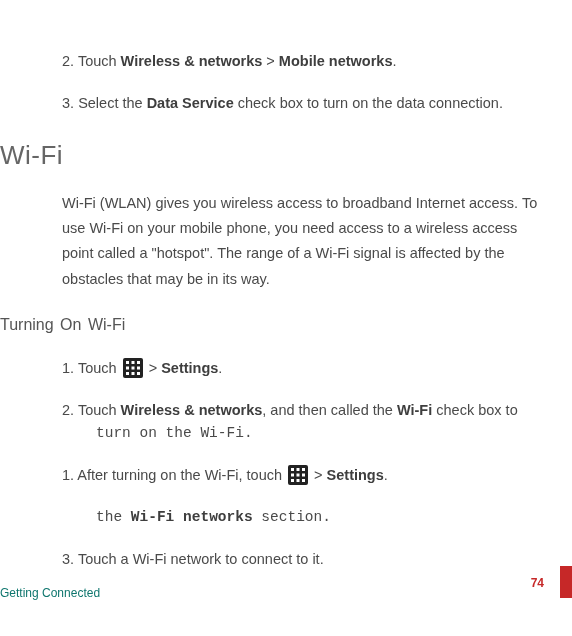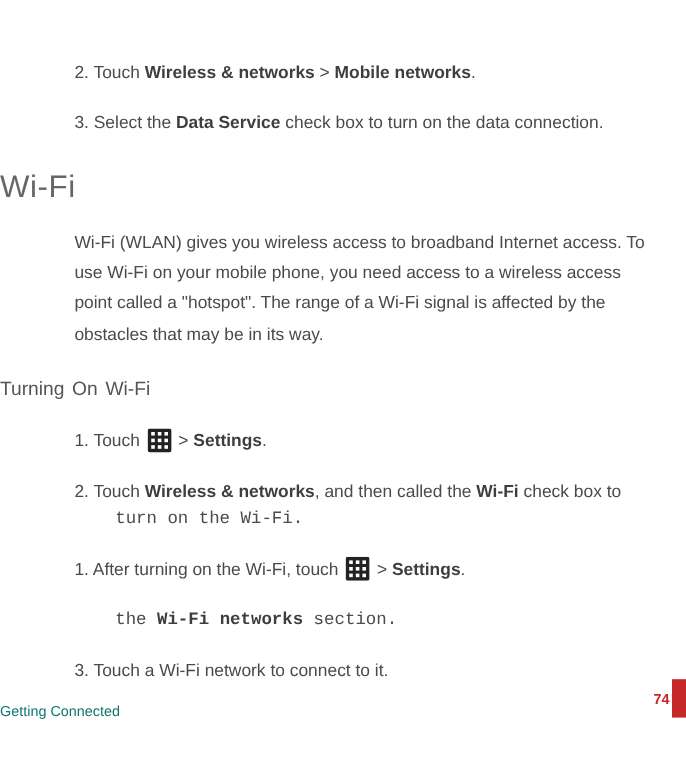--- a/index.html
+++ b/index.html
@@ -73,21 +73,21 @@
   .side-red {
     position: absolute;
     right: 0;
     bottom: 38px;
     width: 12px;
     height: 32px;
     background: #c62828;
   }
   .page-num {
     position: absolute;
-    right: 14px;
+    right: 28px;
     bottom: 46px;
     font-size: 12px;
     font-weight: 700;
     color: #c62828;
   }
 </style>
 </head>
 <body>
 
 <div class="page">

